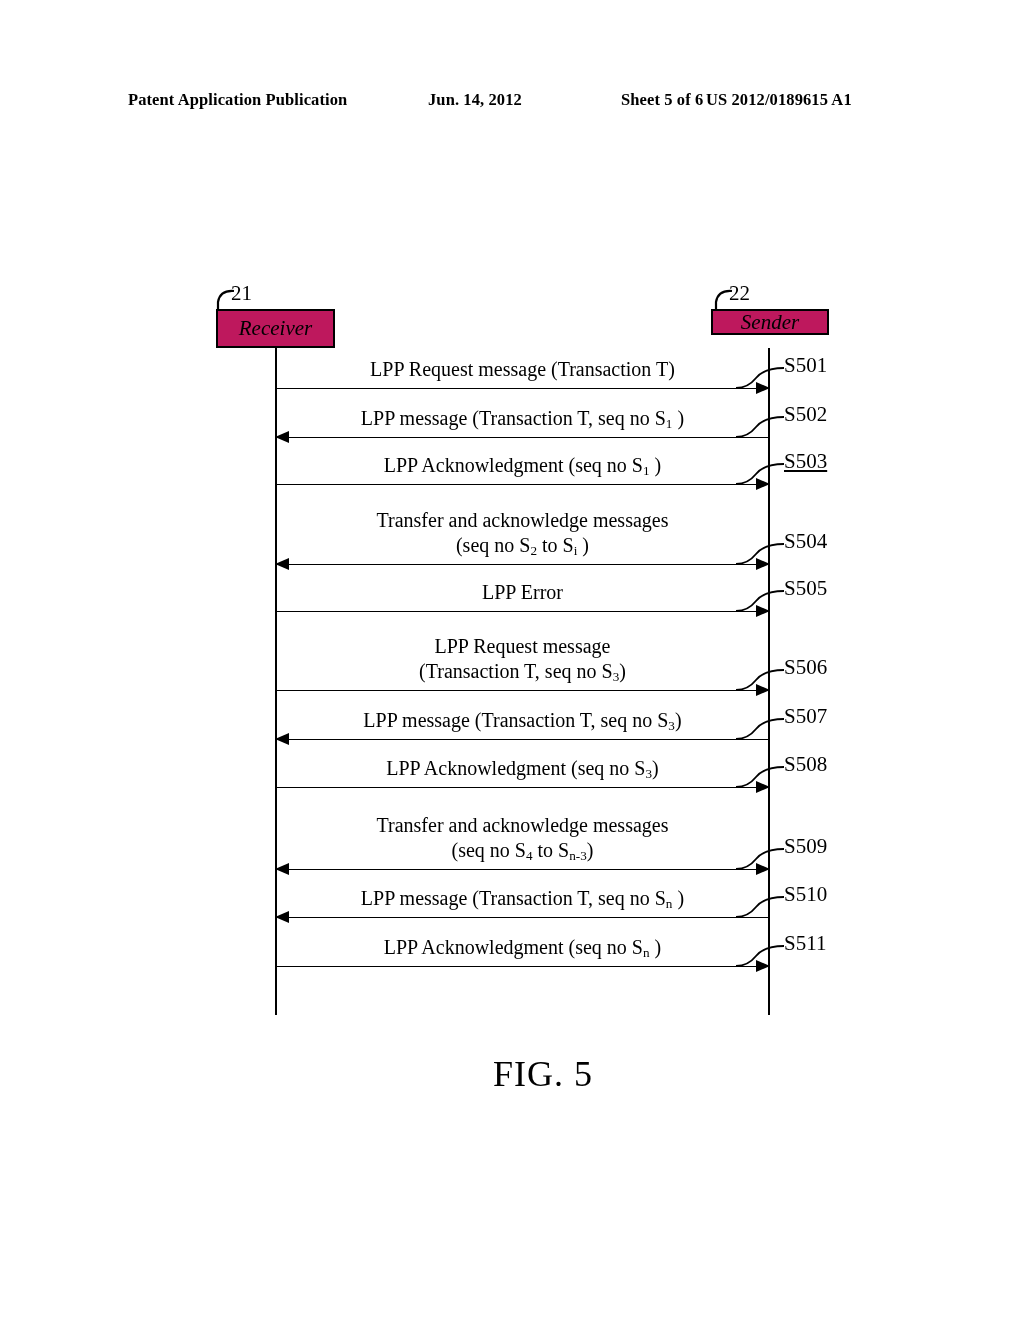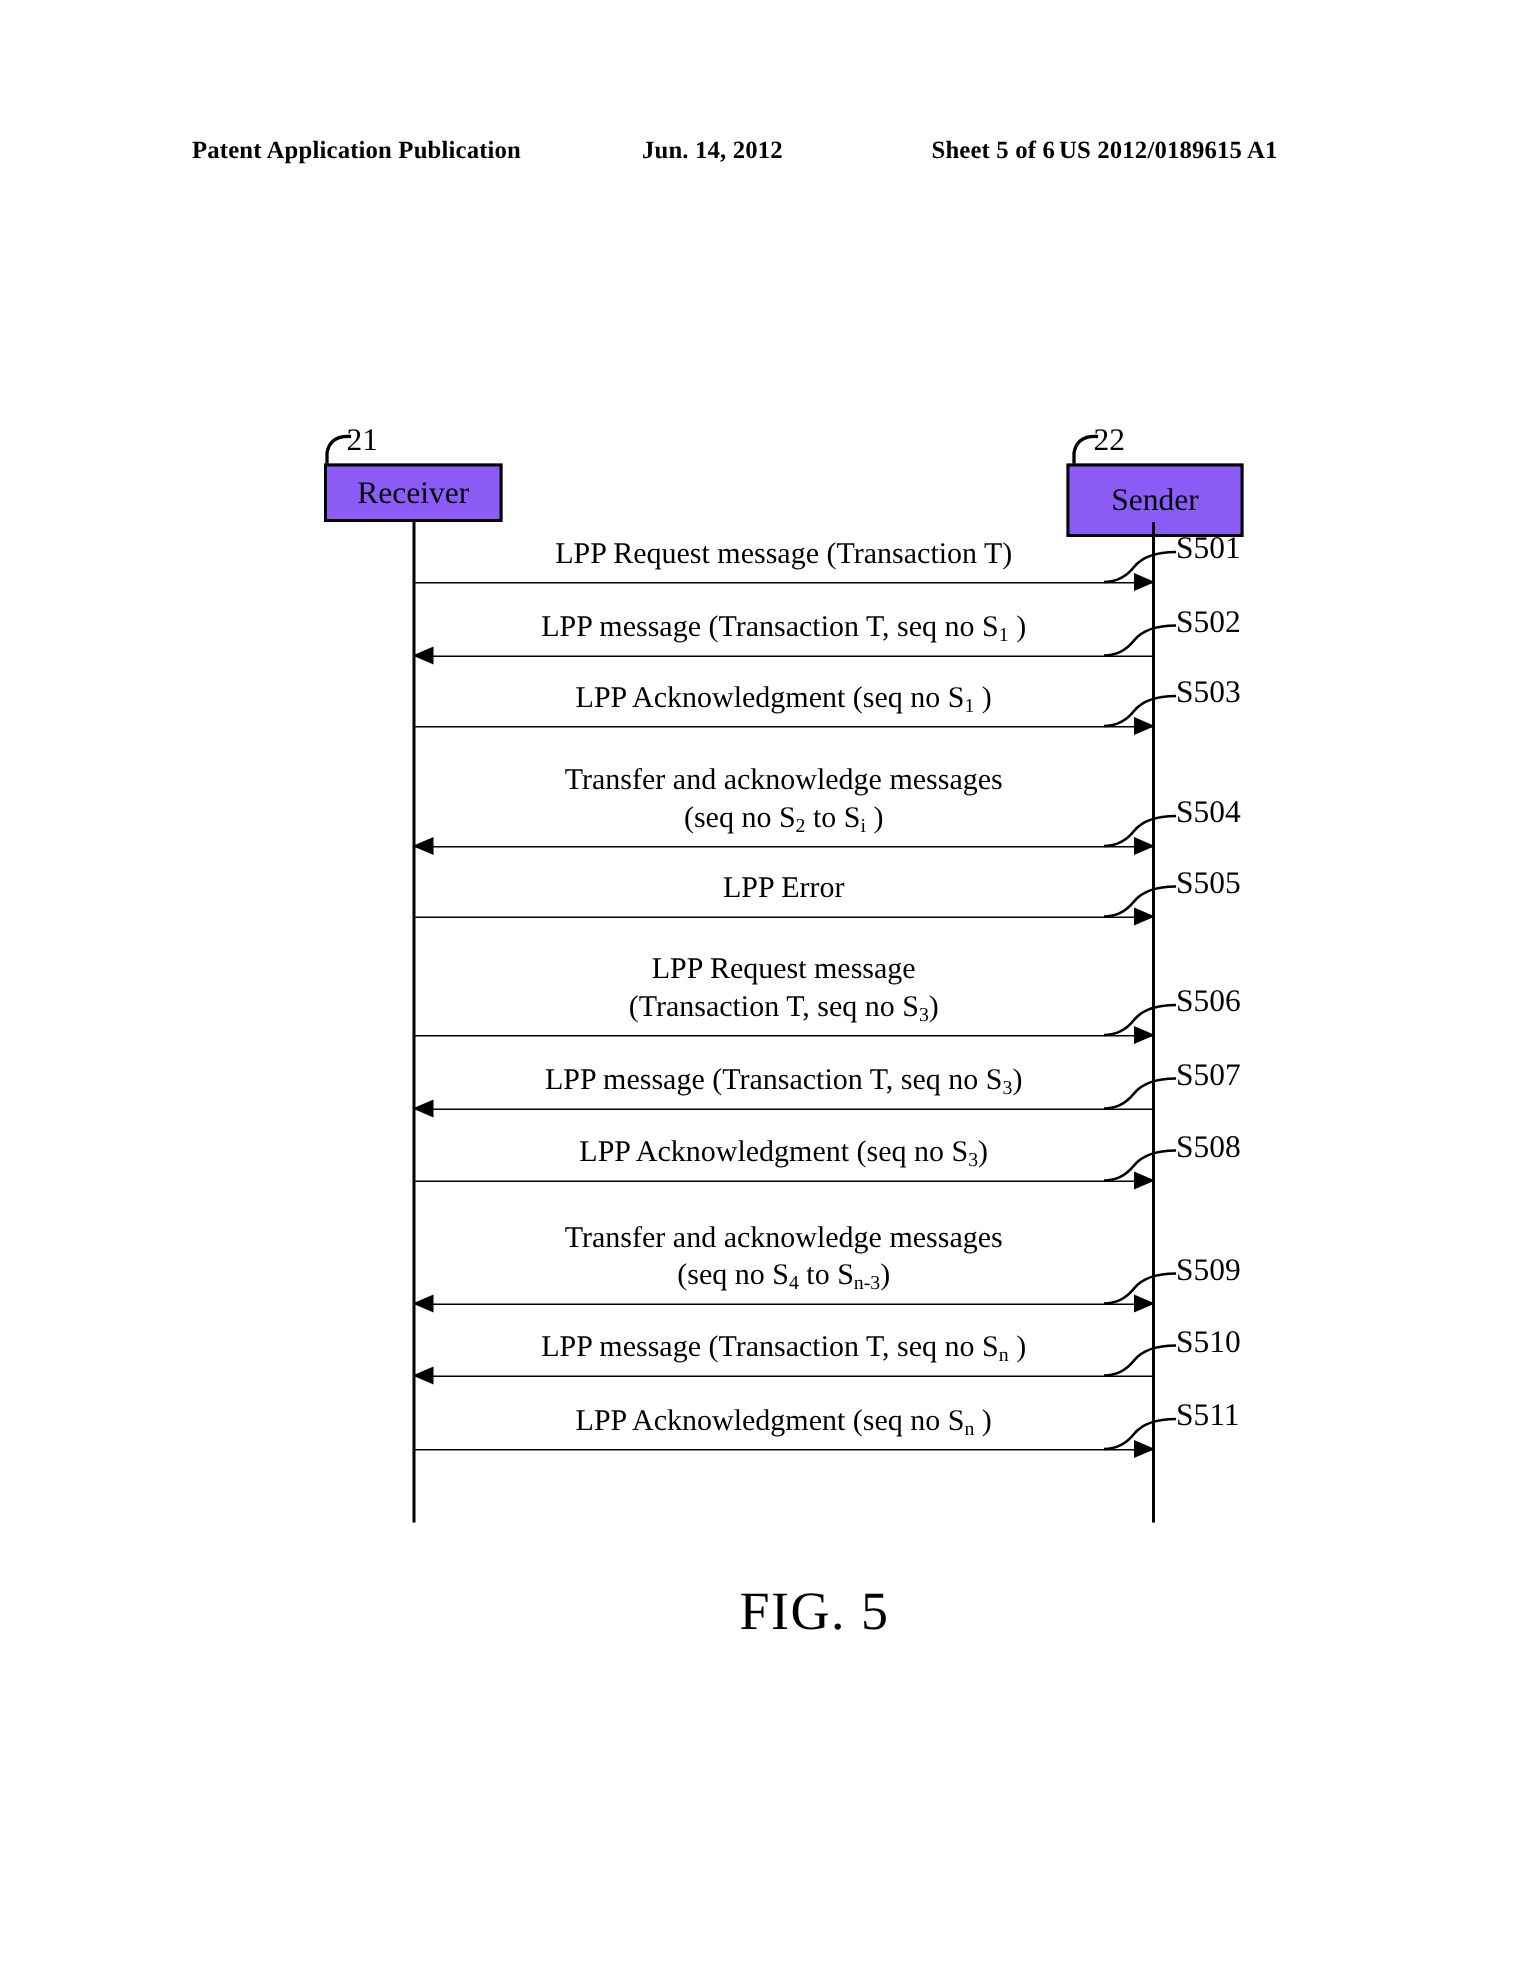--- a/index.html
+++ b/index.html
@@ -53,38 +53,39 @@
     left: 0;
     top: 0;
     width: 1024px;
     height: 1320px;
   }
 
   
   .entity-box {
     position: absolute;
     border: 2.6px solid #000;
-    background: #8b5cf6;
+    background: #be185d;
     display: flex;
     align-items: center;
     justify-content: center;
     font-size: 21px;
     box-sizing: border-box;
+    font-style: italic;
   }
   #box-receiver {
     left: 216px;
     top: 309px;
     width: 119px;
     height: 39px;
   }
   #box-sender {
     left: 711px;
     top: 309px;
     width: 118px;
-    height: 49px;
+    height: 26px;
   }
 
   
   .ref-num {
     position: absolute;
     font-size: 21px;
     line-height: 1;
   }
   #ref-21 { left: 231px; top: 283px; }
   #ref-22 { left: 729px; top: 283px; }
@@ -268,21 +269,21 @@
       <path d="M 2 24 Q 14 24 22 14 Q 30 4 50 4" fill="none" stroke="#000" stroke-width="1.8"></path>
     </svg>
     <div class="step-label" style="top: 355px;">S501</div>
     <svg width="52" height="30" style="position: absolute; left: 734px; top: 413px; overflow: visible;">
       <path d="M 2 24 Q 14 24 22 14 Q 30 4 50 4" fill="none" stroke="#000" stroke-width="1.8"></path>
     </svg>
     <div class="step-label" style="top: 404px;">S502</div>
     <svg width="52" height="30" style="position: absolute; left: 734px; top: 460px; overflow: visible;">
       <path d="M 2 24 Q 14 24 22 14 Q 30 4 50 4" fill="none" stroke="#000" stroke-width="1.8"></path>
     </svg>
-    <div class="step-label" style="top: 451px;">S503</div>
+    <div class="step-label" style="top: 451px; text-decoration: underline;">S503</div>
     <svg width="52" height="30" style="position: absolute; left: 734px; top: 540px; overflow: visible;">
       <path d="M 2 24 Q 14 24 22 14 Q 30 4 50 4" fill="none" stroke="#000" stroke-width="1.8"></path>
     </svg>
     <div class="step-label" style="top: 531px;">S504</div>
     <svg width="52" height="30" style="position: absolute; left: 734px; top: 587px; overflow: visible;">
       <path d="M 2 24 Q 14 24 22 14 Q 30 4 50 4" fill="none" stroke="#000" stroke-width="1.8"></path>
     </svg>
     <div class="step-label" style="top: 578px;">S505</div>
     <svg width="52" height="30" style="position: absolute; left: 734px; top: 666px; overflow: visible;">
       <path d="M 2 24 Q 14 24 22 14 Q 30 4 50 4" fill="none" stroke="#000" stroke-width="1.8"></path>

